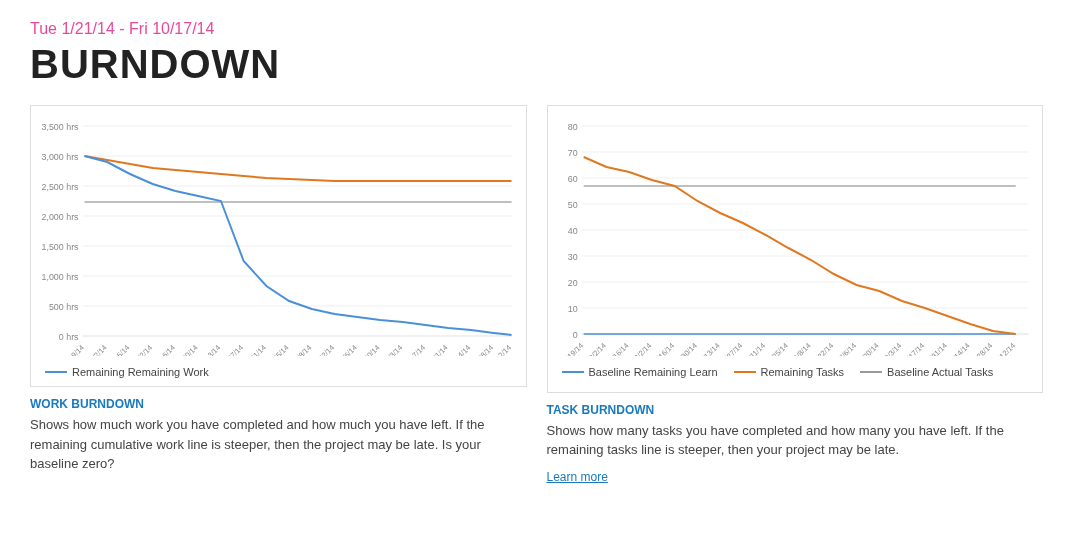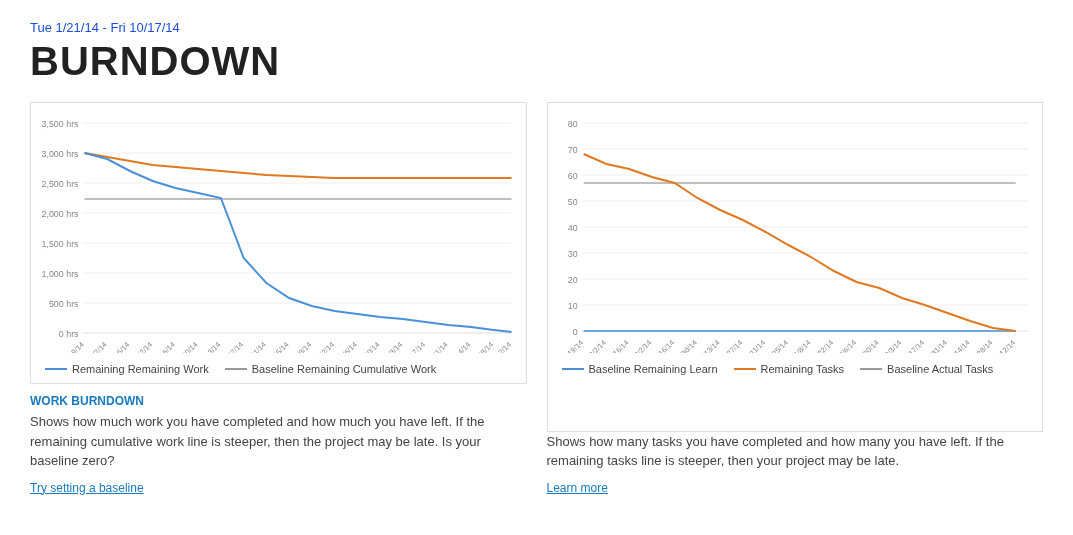--- a/index.html
+++ b/index.html
@@ -5,22 +5,22 @@
     * { box-sizing: border-box; margin: 0; padding: 0; }
     body {
       font-family: 'Segoe UI', Arial, sans-serif;
       background: #fff;
       color: #333;
       padding: 20px 30px;
       width: 1073px;
       min-height: 535px;
     }
     .date-range {
-      font-size: 13px;
-      color: #1d4ed8;
+      font-size: 16px;
+      color: #ec4899;
       margin-bottom: 4px;
     }
     .title {
       font-size: 40px;
       font-weight: 700;
       color: #222;
       margin-bottom: 18px;
       letter-spacing: 1px;
     }
     .charts-row {
@@ -139,30 +139,25 @@
         <polyline points="44,40 67,44 90,48 113,52 136,54 159,56 182,58 205,60 228,62 251,63 274,64 297,65 320,65 343,65 366,65 389,65 412,65 435,65 458,65 476,65" fill="none" stroke="#e07820" stroke-width="2"></polyline>
 
         <polyline points="44,40 67,46 90,58 113,68 136,75 159,80 182,85 205,145 228,170 251,185 274,193 297,198 320,201 343,204 366,206 389,209 412,212 435,214 458,217 476,219" fill="none" stroke="#4a90d9" stroke-width="2"></polyline>
       </svg>
 
       <div class="legend">
         <div class="legend-item">
           <span class="legend-line" style="background:#4a90d9;"></span>
           <span>Remaining Remaining Work</span>
         </div>
-        <div class="legend-item">
-          <span class="legend-line" style="background:#999;"></span>
-          <span>Baseline Remaining Cumulative Work</span>
-        </div>
       </div>
     </div>
 
     <div class="section-title">WORK BURNDOWN</div>
     <div class="section-desc">Shows how much work you have completed and how much you have left. If the remaining cumulative work line is steeper, then the project may be late. Is your baseline zero?</div>
-    <a class="link" href="#">Try setting a baseline</a>
   </div>
 
   <div class="chart-col">
     <div class="chart-container">
       <svg class="chart-area" viewBox="0 0 480 240" preserveAspectRatio="none">
 
         <text x="20" y="14" font-size="9" fill="#888" text-anchor="end">80</text>
         <text x="20" y="40" font-size="9" fill="#888" text-anchor="end">70</text>
         <text x="20" y="66" font-size="9" fill="#888" text-anchor="end">60</text>
         <text x="20" y="92" font-size="9" fill="#888" text-anchor="end">50</text>
@@ -221,16 +216,17 @@
           <span class="legend-line" style="background:#e07820;"></span>
           <span>Remaining Tasks</span>
         </div>
         <div class="legend-item">
           <span class="legend-line" style="background:#999;"></span>
           <span>Baseline Actual Tasks</span>
         </div>
       </div>
     </div>
 
+    <div class="section-title">TASK BURNDOWN</div>
     <div class="section-desc">Shows how many tasks you have completed and how many you have left. If the remaining tasks line is steeper, then your project may be late.</div>
     <a class="link" href="#">Learn more</a>
   </div>
 </div>
 
 </body></html>

